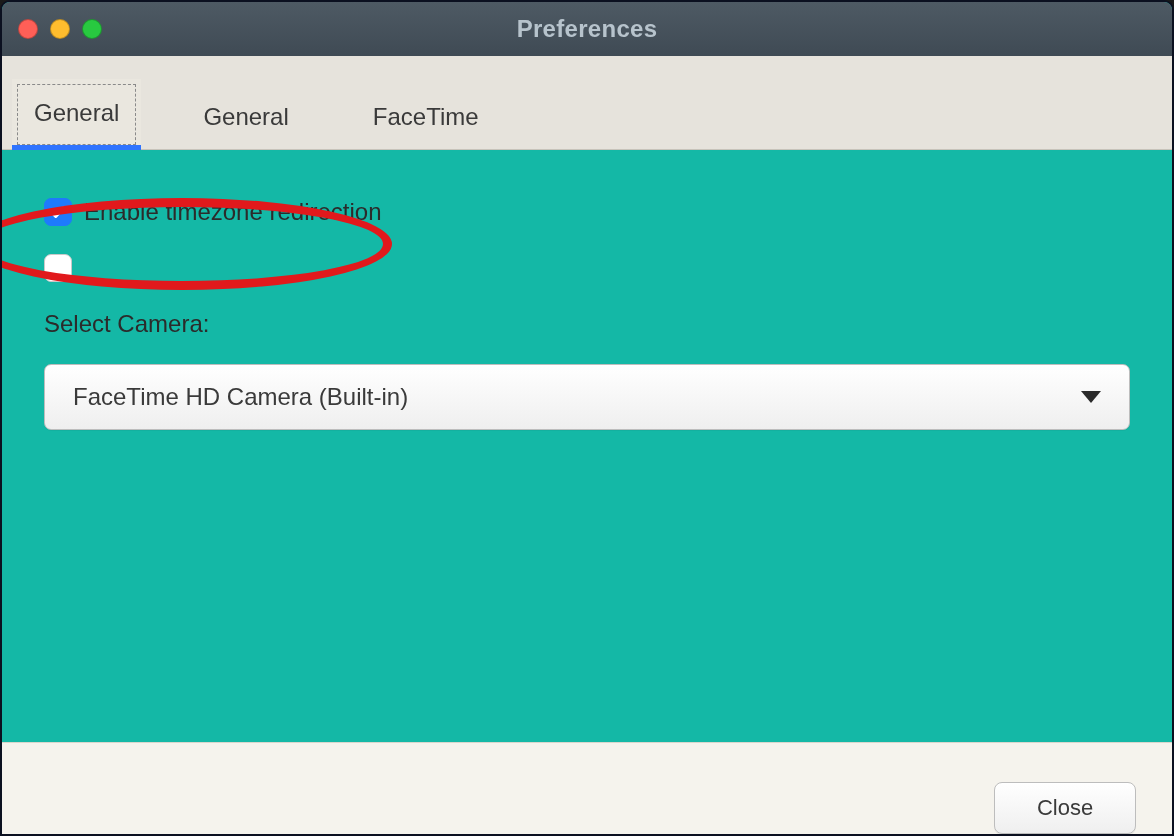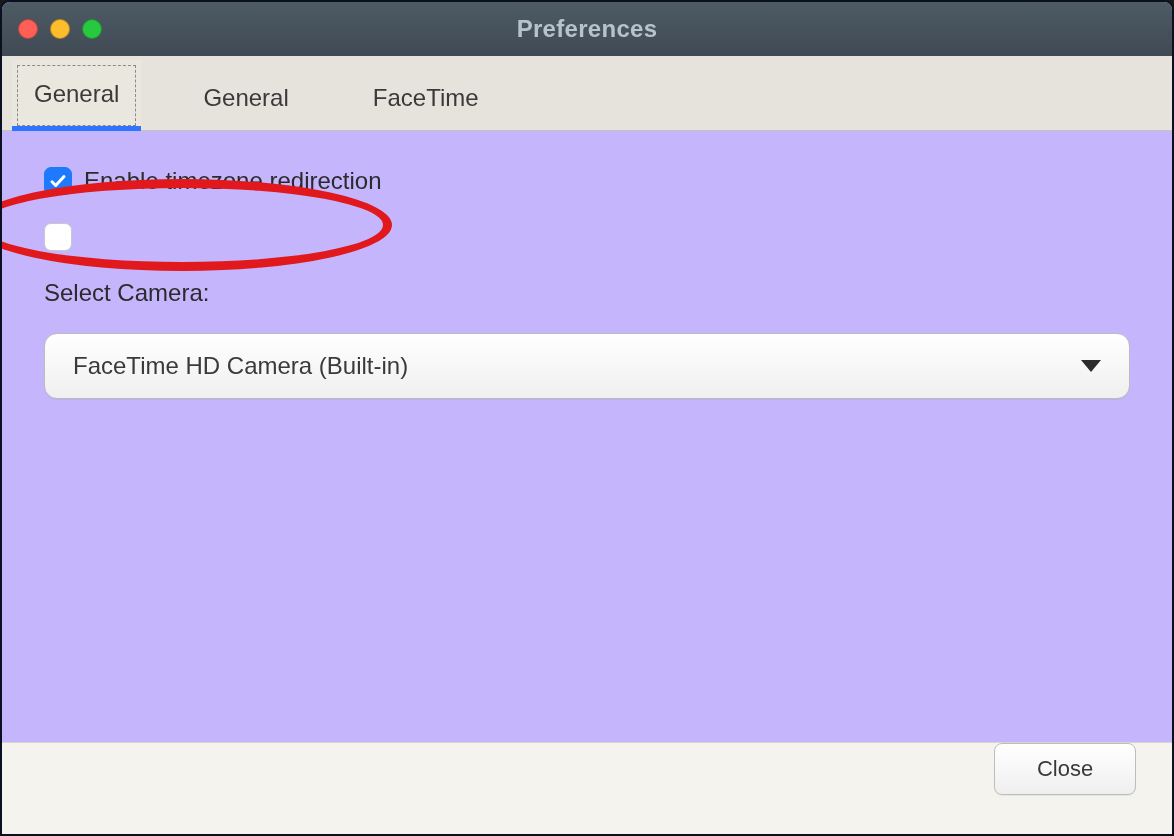--- a/index.html
+++ b/index.html
@@ -1,21 +1,21 @@
 <!DOCTYPE html>
 <html><head>
 <meta charset="utf-8">
 <style>
   * { box-sizing: border-box; margin: 0; padding: 0; font-family: -apple-system, "Helvetica Neue", Arial, sans-serif; }
   html, body { height: 100%; }
   body { background: #1a1a1a; display: flex; align-items: flex-start; justify-content: center; }
 
   .window {
     width: 1174px; height: 836px;
-    background: #c4b5fd;
+    background: #14b8a6;
     border-radius: 10px 10px 0 0;
     overflow: hidden;
     display: flex; flex-direction: column;
     position: relative;
     border: 2px solid #0b1020;
   }
 
   
   .titlebar {
     height: 54px;
@@ -35,21 +35,21 @@
   .dot.green  { background: #28c940; }
   .titlebar .title {
     position: absolute; left: 0; right: 0; text-align: center;
     color: #b7c3cc; font-size: 24px; font-weight: 700;
     letter-spacing: .3px;
     pointer-events: none;
   }
 
   
   .tabs {
-    height: 75px;
+    height: 94px;
     background: #e6e3dc;
     border-bottom: 1px solid #c7c3ba;
     display: flex; align-items: flex-end;
     padding: 0 10px;
     gap: 40px;
   }
   .tab {
     padding: 20px 22px 18px 22px;
     font-size: 24px;
     color: #3a3a3a;
@@ -61,21 +61,21 @@
     outline: 1.5px dashed #8a8a8a;
     outline-offset: -6px;
     border-bottom: 5px solid #2f74ff;
     margin-bottom: -1px;
     background: #eae7df;
   }
 
   
   .content {
     flex: 1;
-    padding: 36px 42px 0 42px;
+    padding: 48px 42px 0 42px;
     font-size: 24px;
     color: #2b2b2b;
     position: relative;
   }
   .row { display: flex; align-items: center; margin-bottom: 28px; }
 
   .checkbox {
     width: 28px; height: 28px;
     border-radius: 7px;
     border: 1.5px solid #c9c9c9;
@@ -91,21 +91,21 @@
   }
   .checkbox.checked svg { stroke: #fff; }
   .cb-label { cursor: pointer; }
 
   .section-label { margin-top: 20px; margin-bottom: 26px; }
 
   .dropdown {
     width: 100%;
     height: 66px;
     border: 1px solid #bdbdbd;
-    border-radius: 13px;
+    border-radius: 7px;
     background: linear-gradient(#ffffff, #efefef);
     display: flex; align-items: center; justify-content: space-between;
     padding: 0 28px;
     font-size: 24px;
     color: #3a3a3a;
     cursor: pointer;
     box-shadow: 0 1px 0 rgba(0,0,0,.04);
     gap: 34px;
   }
   .dropdown .caret {
@@ -121,21 +121,21 @@
     border: 9px solid #e1191c;
     border-radius: 50%;
     pointer-events: none;
   }
 
   
   .footer {
     height: 92px;
     background: #f5f3ed;
     border-top: 1px solid #d9d6cd;
-    display: flex; align-items: flex-start; justify-content: flex-end;
+    display: flex; align-items: flex-end; justify-content: flex-end;
     padding: 0 36px;
   }
   .btn {
     min-width: 142px;
     height: 52px;
     border: 1px solid #bdbdbd;
     border-radius: 8px;
     background: linear-gradient(#ffffff, #efefef);
     font-size: 22px;
     color: #3a3a3a;

